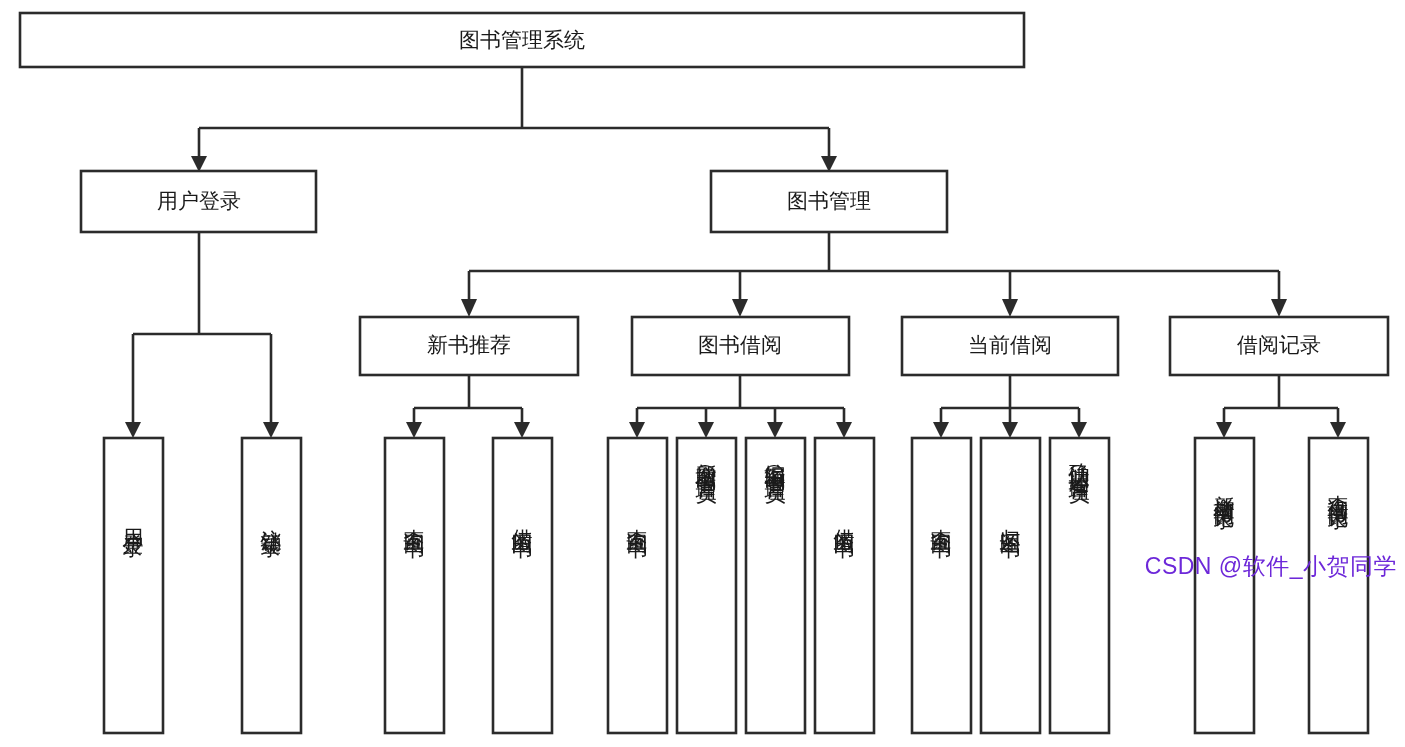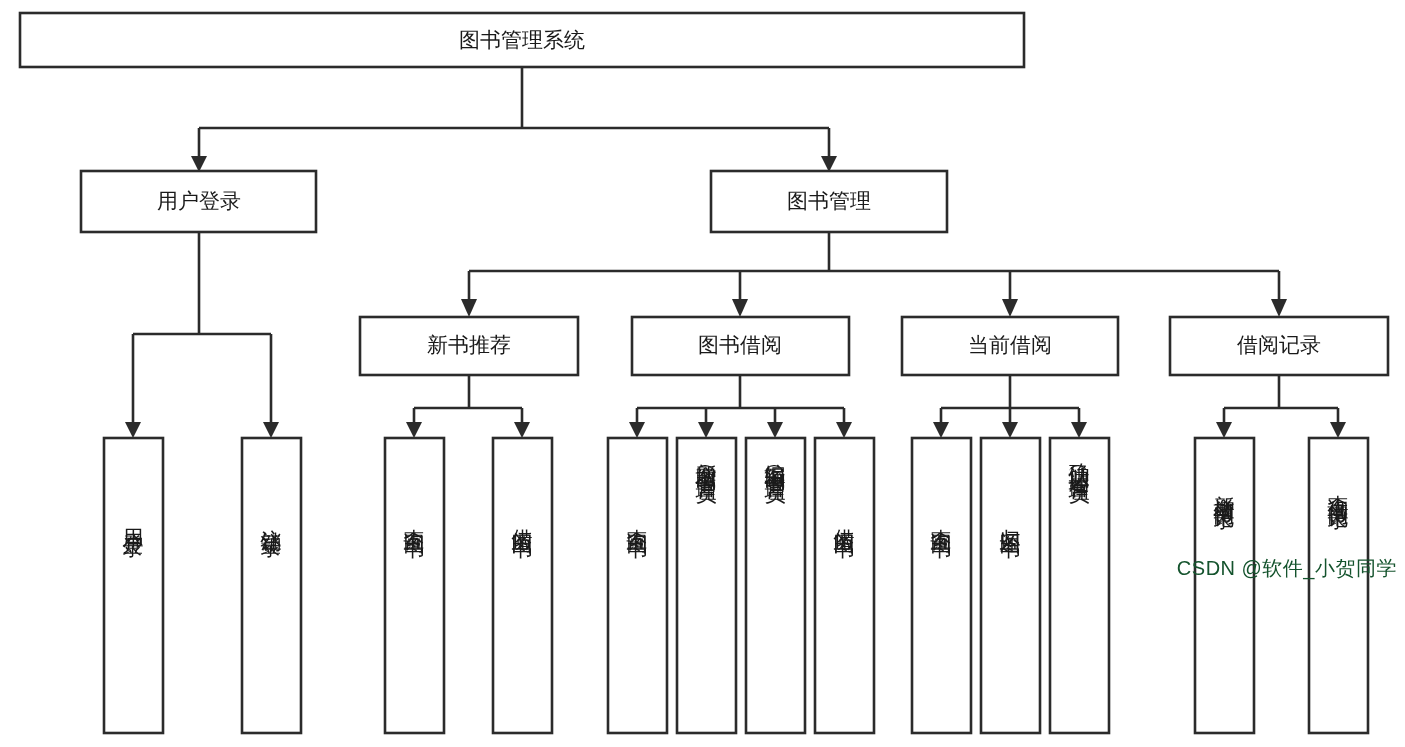--- a/index.html
+++ b/index.html
@@ -65,22 +65,22 @@
     line-height: 1;
     letter-spacing: 3px;
     color: #1a1a1a;
     white-space: nowrap;
   }
   .watermark {
     position: absolute;
     right: 8px;
     bottom: 4px;
     font-family: "Liberation Sans", "DejaVu Sans", sans-serif;
-    font-size: 20px;
-    color: #14532d;
+    font-size: 23px;
+    color: #6d28d9;
     letter-spacing: 0.5px;
     white-space: nowrap;
   }
 </style>
 </head>
 <body>
 
 <div id="diagram-root">
 
   <svg class="canvas" viewBox="0 0 1405 747" xmlns="http://www.w3.org/2000/svg">

